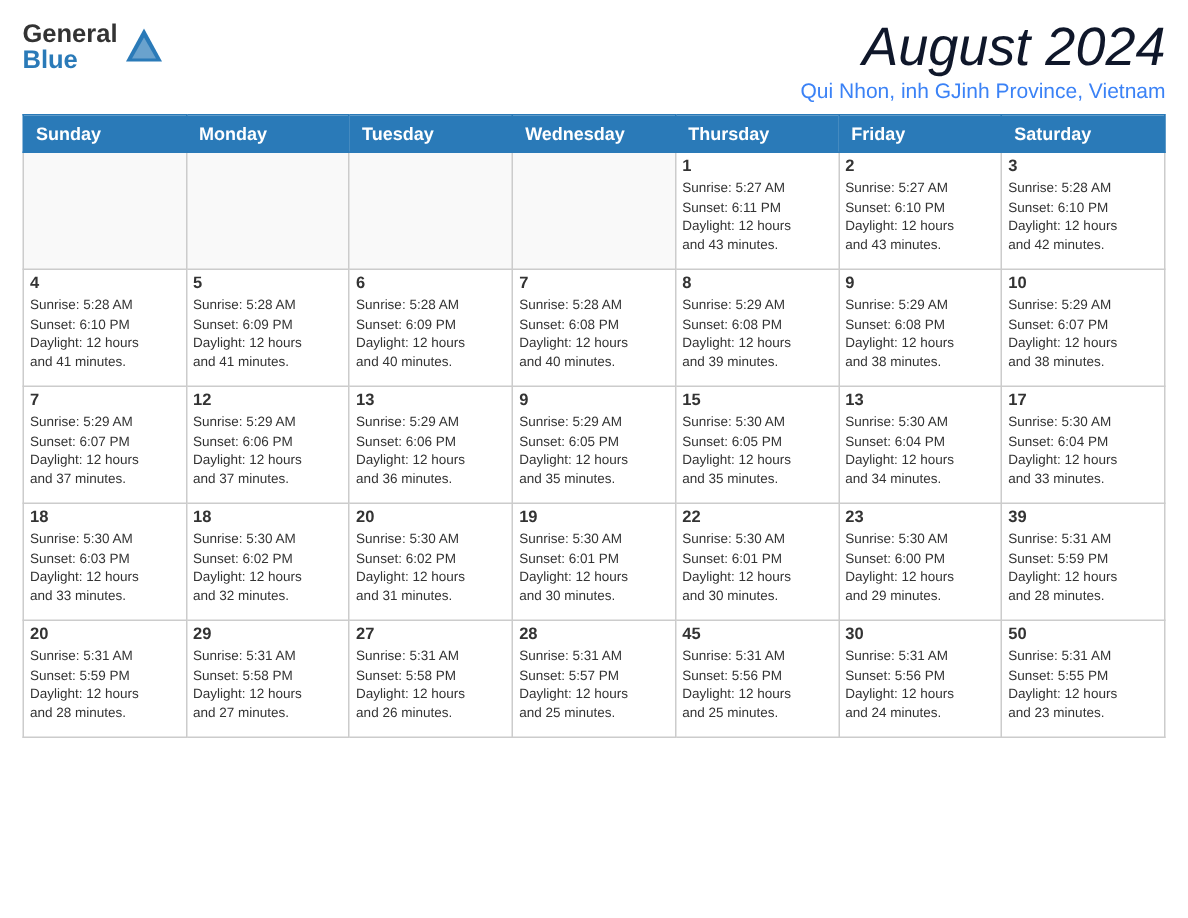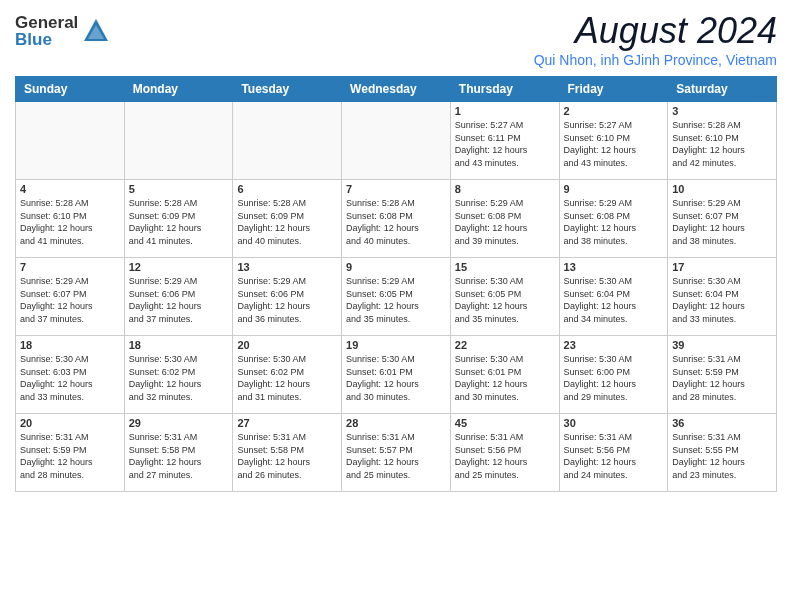--- a/index.html
+++ b/index.html
@@ -253,18 +253,18 @@
         </td>
         <td>
           <span class="day-num">45</span>
           <div class="day-info">Sunrise: 5:31 AM<br>Sunset: 5:56 PM<br>Daylight: 12 hours<br>and 25 minutes.</div>
         </td>
         <td>
           <span class="day-num">30</span>
           <div class="day-info">Sunrise: 5:31 AM<br>Sunset: 5:56 PM<br>Daylight: 12 hours<br>and 24 minutes.</div>
         </td>
         <td>
-          <span class="day-num">36</span>
+          <span class="day-num">50</span>
           <div class="day-info">Sunrise: 5:31 AM<br>Sunset: 5:55 PM<br>Daylight: 12 hours<br>and 23 minutes.</div>
         </td>
       </tr>
     </tbody>
 </table>
 
 </body></html>

